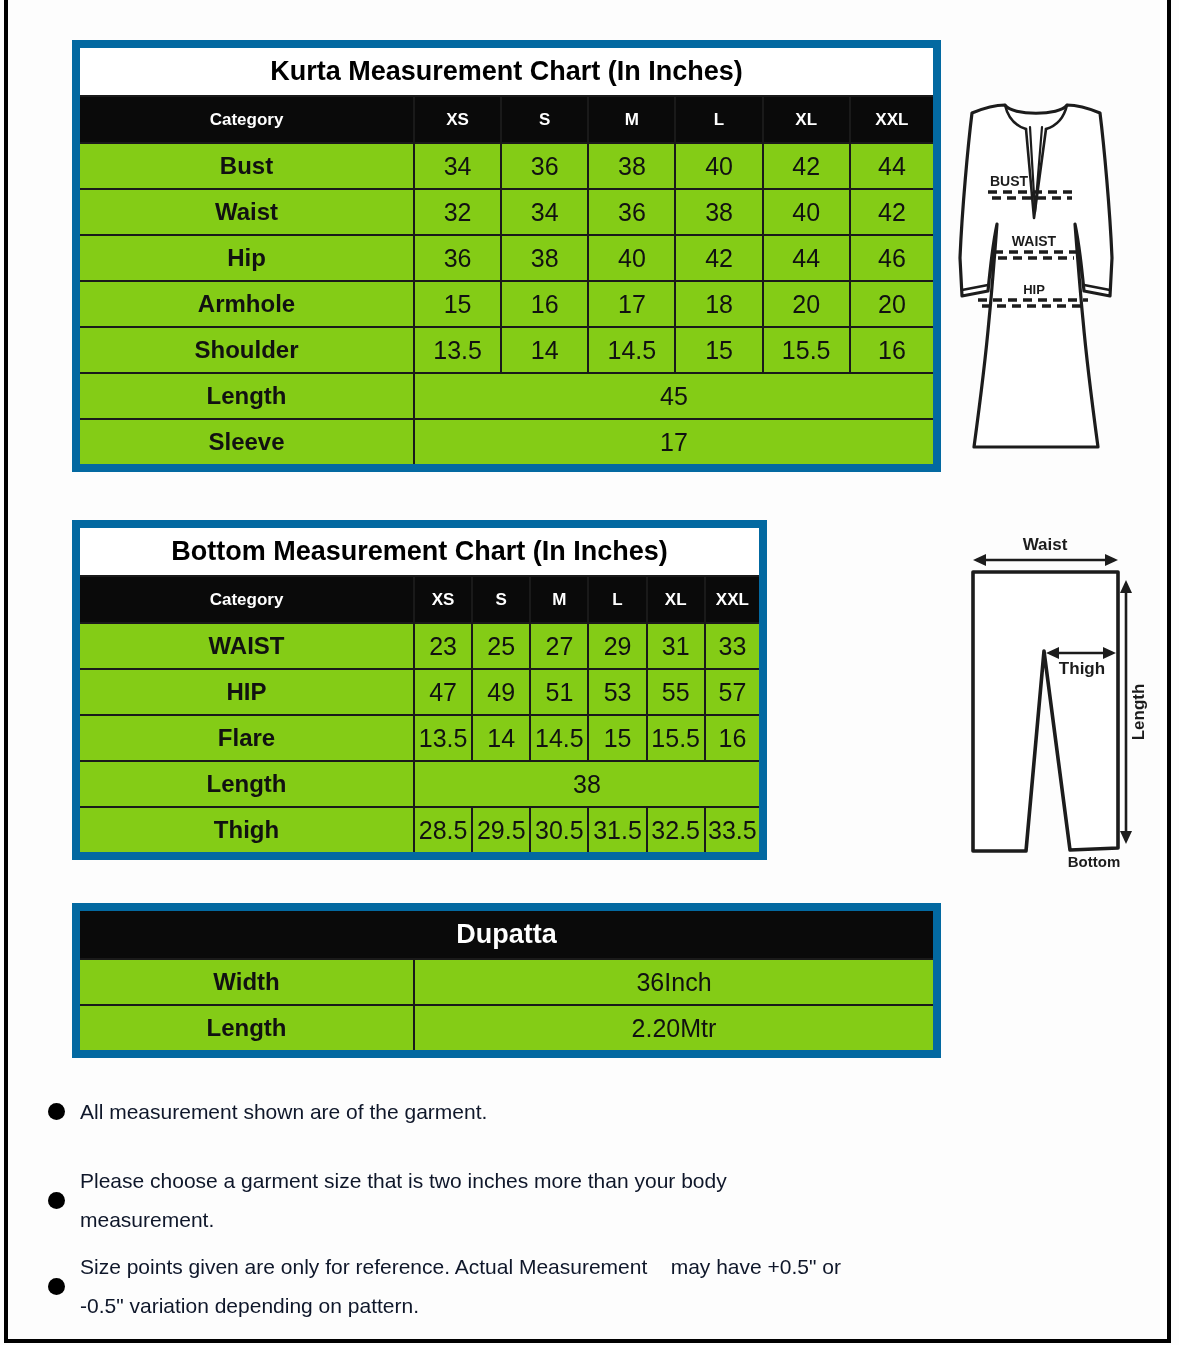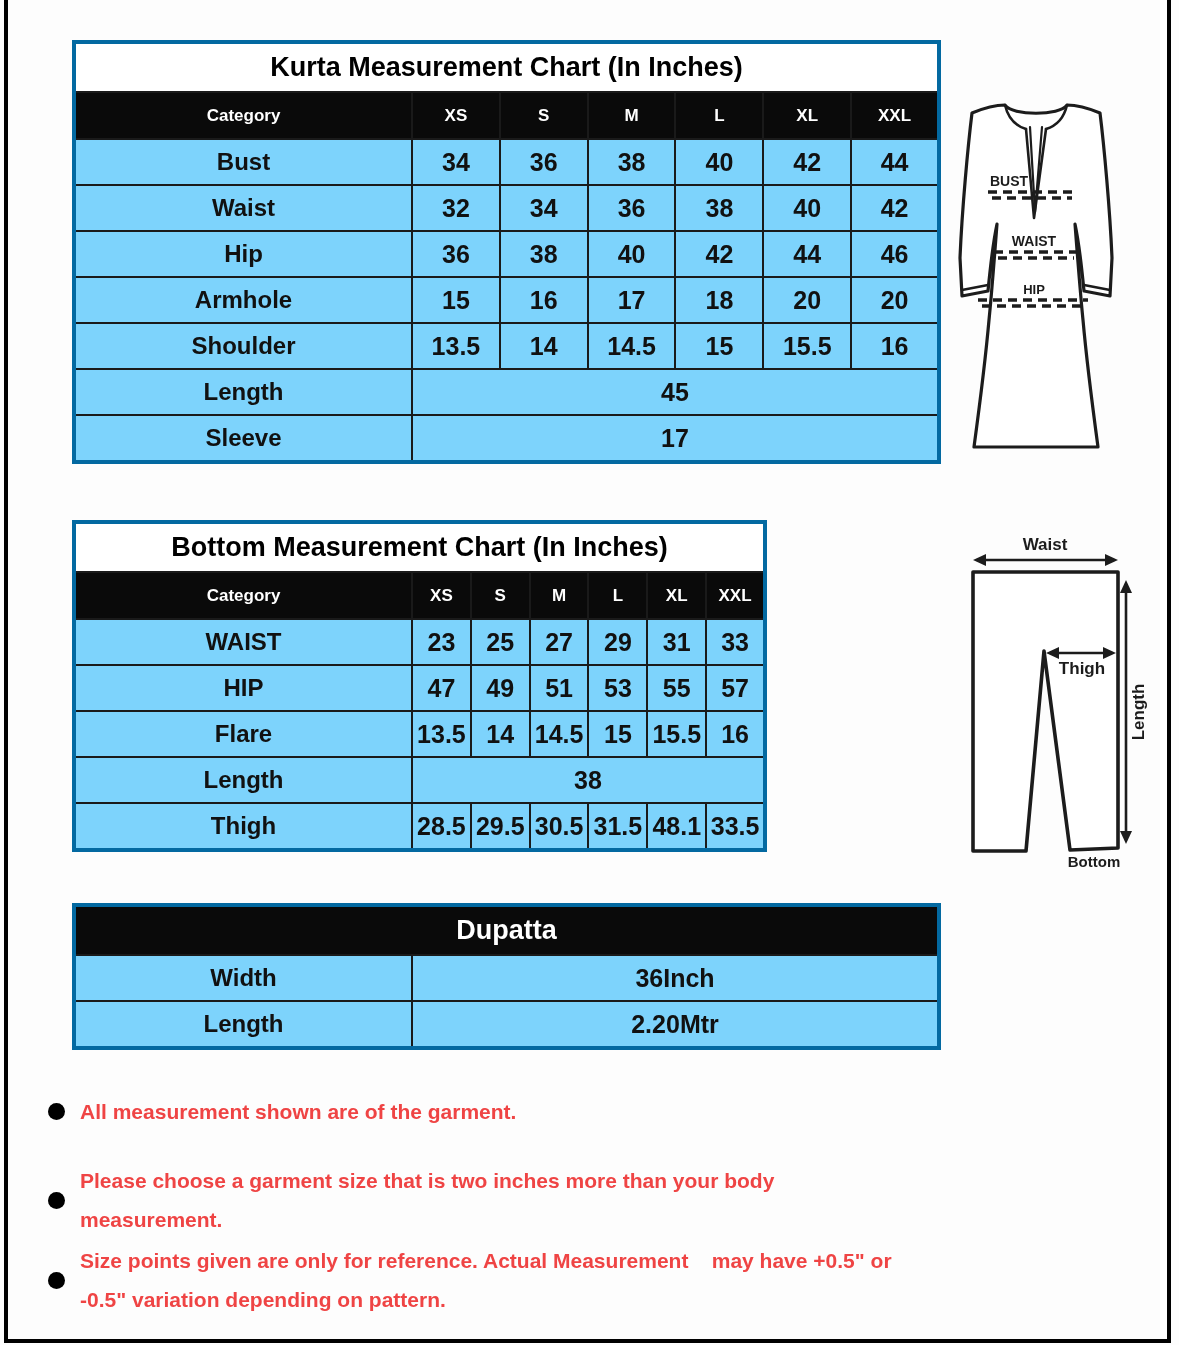--- a/index.html
+++ b/index.html
@@ -16,22 +16,22 @@
     left: 4px; top: -8px;
     width: 1167px; height: 1351px;
     border: 4px solid #000;
     box-sizing: border-box;
     pointer-events: none;
   }
   table.meas {
     position: absolute;
     border-collapse: collapse;
     table-layout: fixed;
-    background: #7dd3fc;
-    border: 4px solid #0369a1;
+    background: #84cc16;
+    border: 8px solid #0369a1;
   }
   table.meas td {
     border: 2px solid #1a1a1a;
     text-align: center;
     vertical-align: middle;
     padding: 0;
     overflow: hidden;
     white-space: nowrap;
   }
   td.title-cell {
@@ -45,21 +45,21 @@
   td.title-cell.dark { background: #0a0a0a; color: #fff; }
   td.head-cell {
     height: 45px;
     background: #0a0a0a;
     color: #fff;
     font-weight: 700;
     font-size: 17px;
     border-color: #0a0a0a;
   }
   td.label-cell { height: 44px; font-weight: 700; font-size: 24px; }
-  td.num-cell  { height: 44px; font-weight: 700; font-size: 25px; margin-left: 48px; }
+  td.num-cell  { height: 44px; font-weight: 400; font-size: 25px; margin-left: 48px; }
   #kurta-table   { left: 72px; top: 40px;  width: 869px; }
   #bottom-table  { left: 72px; top: 520px; width: 695px; }
   #dupatta-table { left: 72px; top: 903px; width: 869px; }
   #kurta-diagram  { position: absolute; left: 948px; top: 100px; }
   #bottom-diagram { position: absolute; left: 958px; top: 533px; }
   svg text {
     font-family: "Liberation Sans", sans-serif;
     font-weight: 700;
     fill: #1c1c1c;
   }
@@ -67,33 +67,33 @@
     position: absolute;
     left: 48px; top: 1092px;
     width: 1070px;
   }
   .note {
     display: flex;
     align-items: center;
     gap: 15px;
   }
   .note:nth-child(1) { margin-bottom: 30px; }
-  .note:nth-child(2) { margin-bottom: 2px; }
+  .note:nth-child(2) { margin-bottom: 8px; }
   .bullet {
     flex: 0 0 auto;
     width: 17px; height: 17px;
     border-radius: 50%;
     background: #000;
   }
   .note-text {
     font-size: 21px;
-    font-weight: 700;
+    font-weight: 400;
     line-height: 39px;
     white-space: pre-wrap;
-    color: #ef4444;
+    color: #0f172a;
   }
 </style>
 </head>
 <body>
 
 <div class="frame"></div>
 
 <table class="meas" id="kurta-table">
     <colgroup>
       <col style="width: 338px;">
@@ -226,21 +226,21 @@
       <tr>
         <td class="label-cell">Length</td>
         <td colspan="6" class="num-cell">38</td>
       </tr>
       <tr>
         <td class="label-cell">Thigh</td>
         <td class="num-cell">28.5</td>
         <td class="num-cell">29.5</td>
         <td class="num-cell">30.5</td>
         <td class="num-cell">31.5</td>
-        <td class="num-cell">48.1</td>
+        <td class="num-cell">32.5</td>
         <td class="num-cell">33.5</td>
       </tr>
     </tbody>
   </table>
 
 <table class="meas" id="dupatta-table">
     <colgroup>
       <col style="width: 338px;">
       <col>
     </colgroup>

